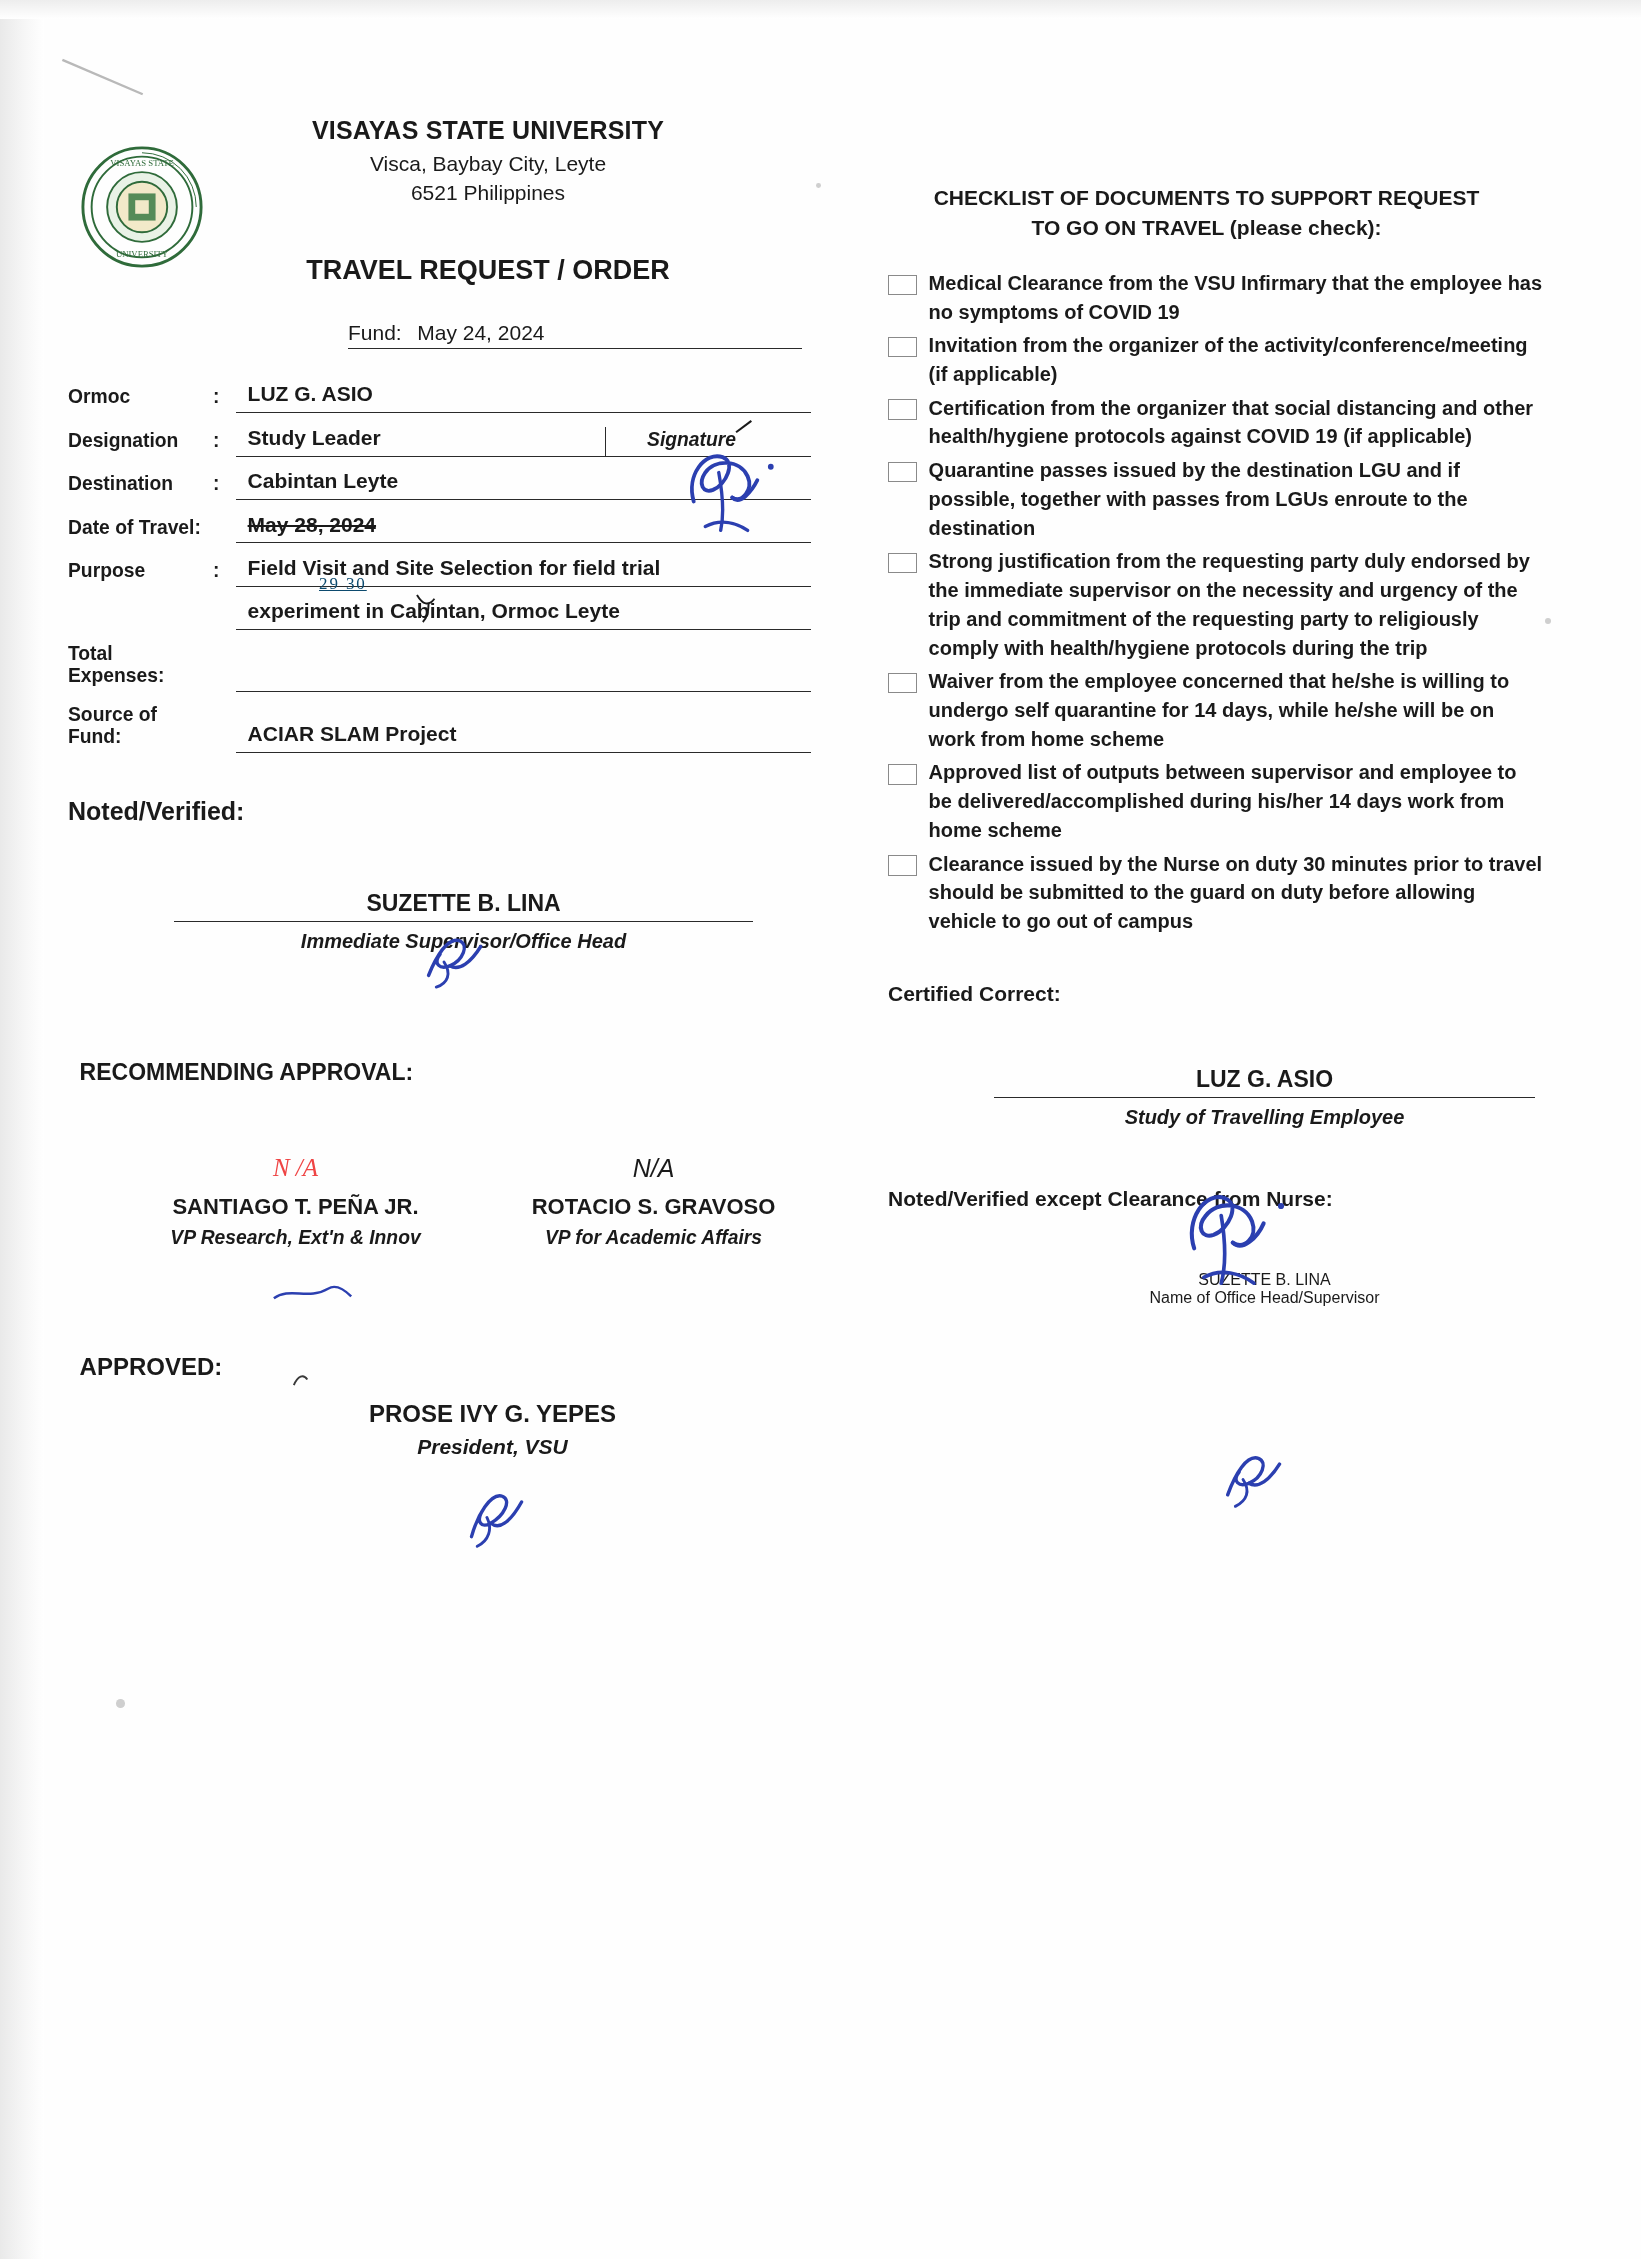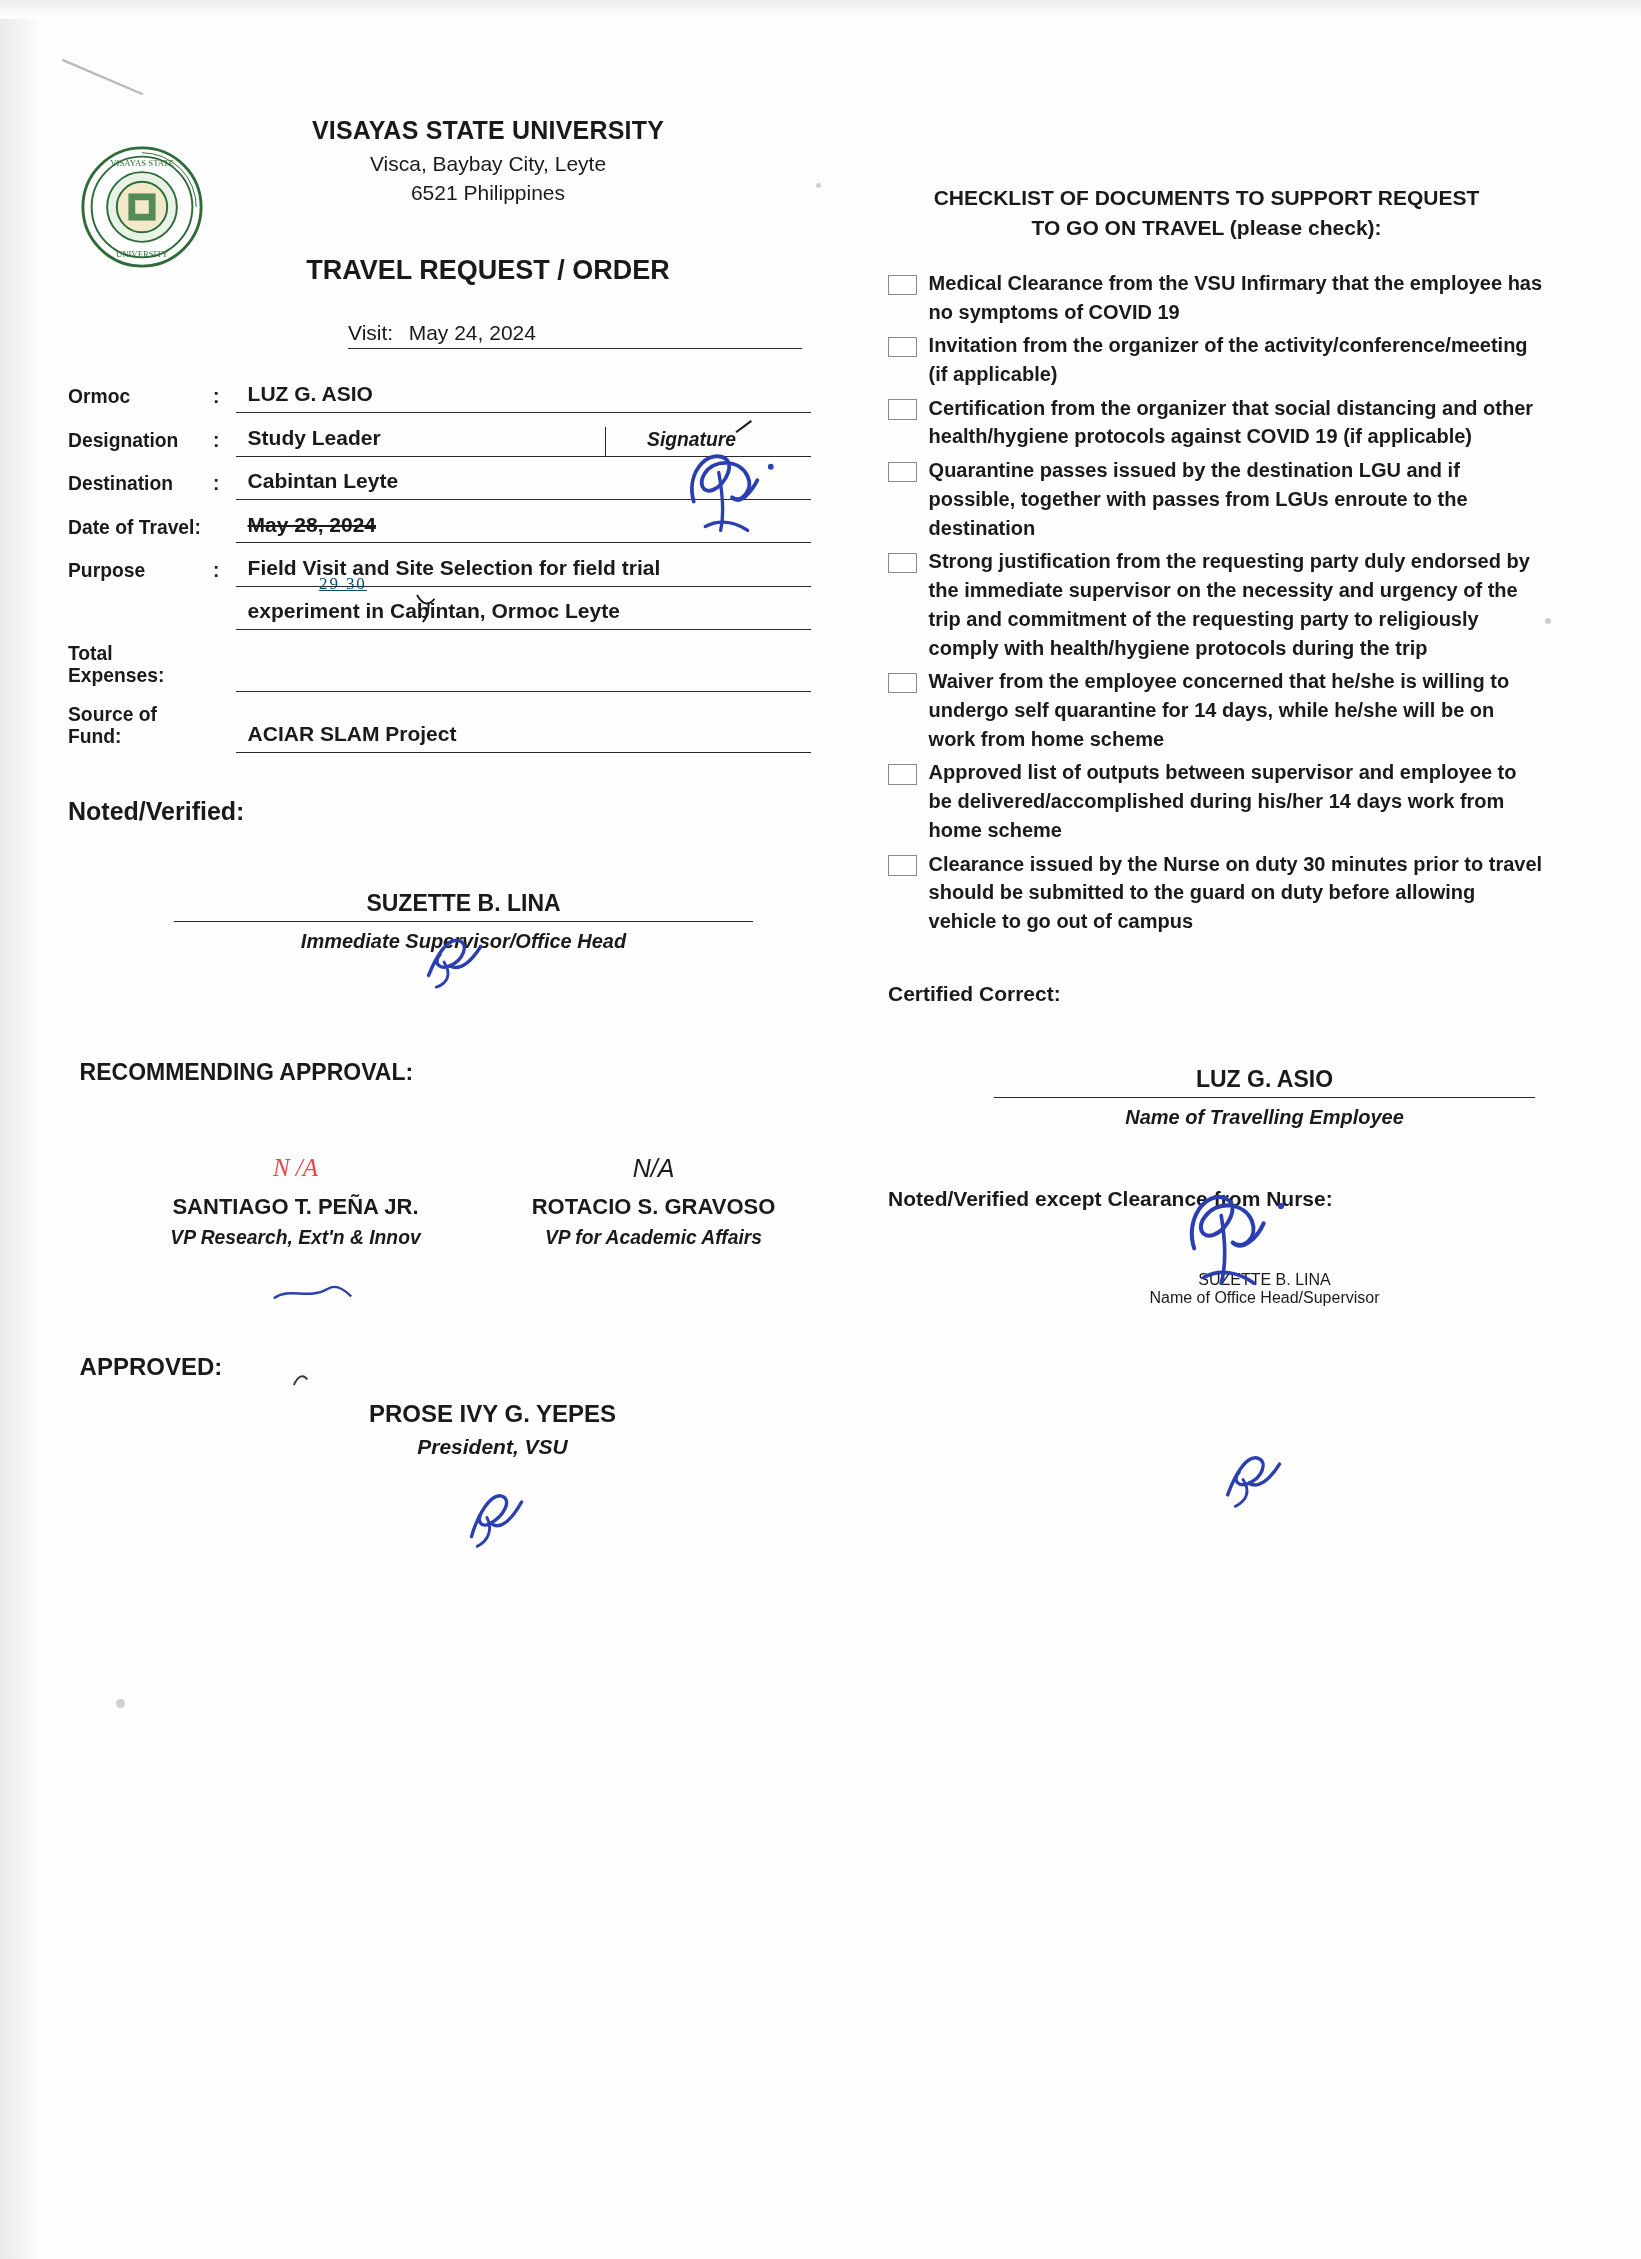--- a/index.html
+++ b/index.html
@@ -344,21 +344,21 @@
 
     <div class="univ-head">
       <div class="univ-name">VISAYAS STATE UNIVERSITY</div>
       <div class="univ-addr">Visca, Baybay City, Leyte</div>
       <div class="univ-addr2">6521   Philippines</div>
     </div>
 
     <div class="doc-title">TRAVEL REQUEST / ORDER</div>
 
     <div class="date-line">
-      <span class="d-label">Visit:</span>
+      <span class="d-label">Fund:</span>
       <span>May 24, 2024</span>
     </div>
 
     <div class="fields">
 
       <div class="frow">
         <div class="flabel">Ormoc</div>
         <div class="fcolon">:</div>
         <div class="fvalue">LUZ G. ASIO</div>
       </div>
@@ -476,21 +476,21 @@
       <div class="check-item">
         <div class="checkbox"></div>
         <div class="check-text">Clearance issued by the Nurse on duty 30 minutes prior to travel should be submitted to the guard on duty before allowing vehicle to go out of campus</div>
       </div>
     </div>
 
     <div class="certified-label">Certified Correct:</div>
 
     <div class="right-sig">
       <div class="rname">LUZ G. ASIO</div>
-      <div class="rrole">Name of Travelling Employee</div>
+      <div class="rrole">Study of Travelling Employee</div>
     </div>
 
     <div class="noted-except">Noted/Verified except Clearance from Nurse:</div>
 
     <div class="right-sig2">
       <div class="rname">SUZETTE B. LINA</div>
       <div class="rrole">Name of Office Head/Supervisor</div>
     </div>
   </div>
 

